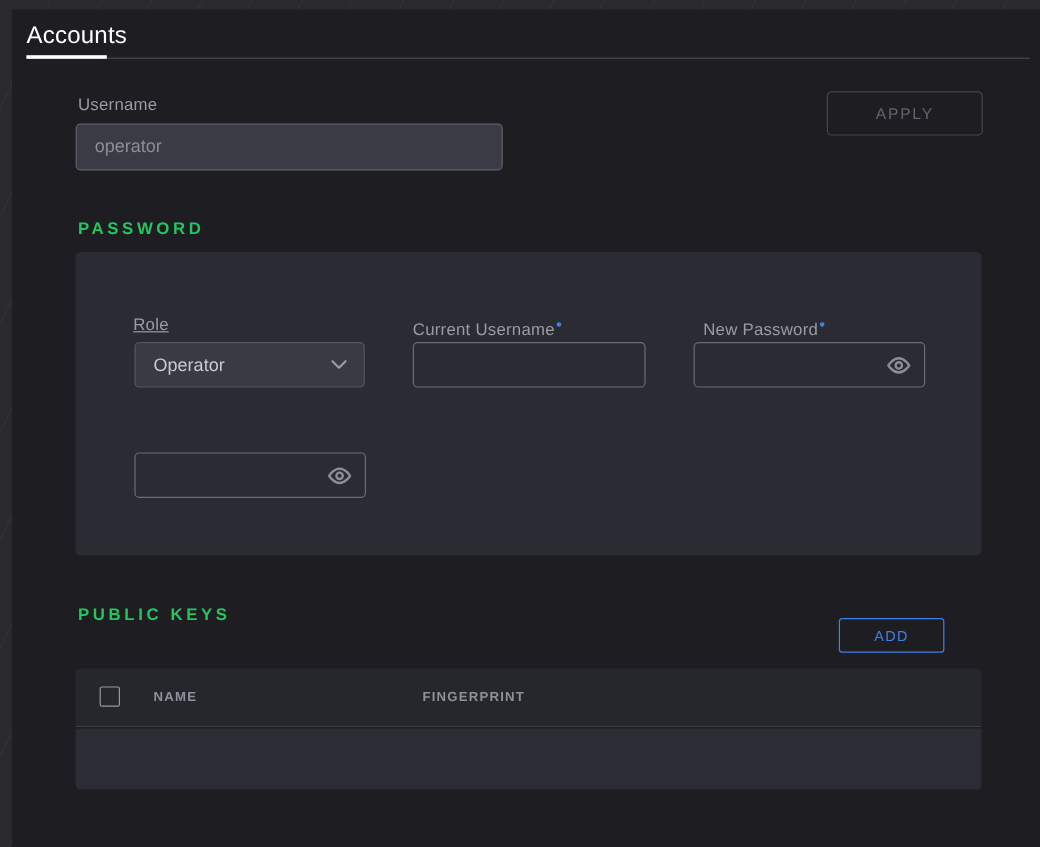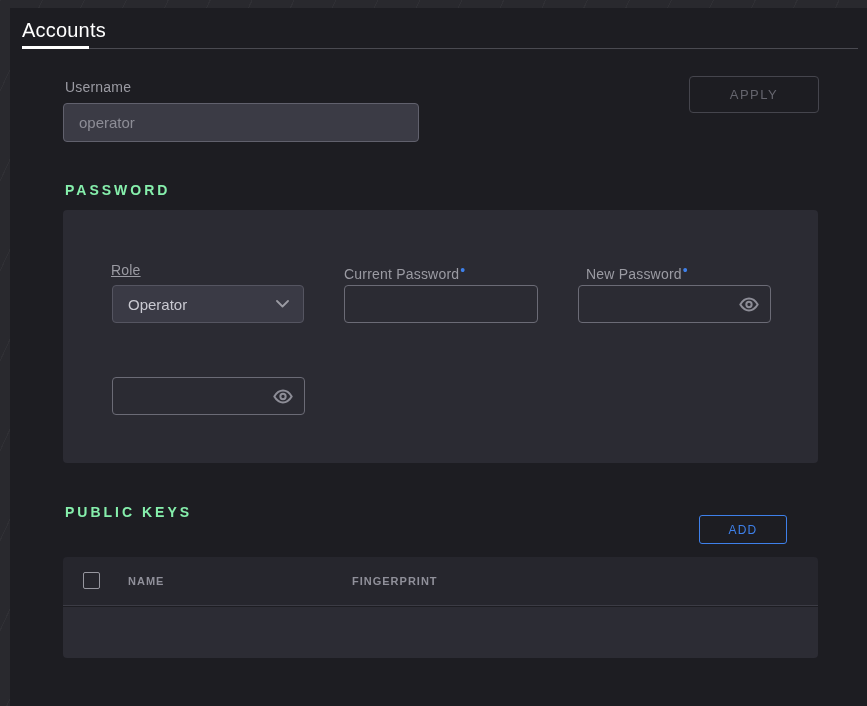--- a/index.html
+++ b/index.html
@@ -40,21 +40,21 @@
   
   .field-label {
     position: absolute;
     color: #9b9ba3; font-size: 14px; letter-spacing: 0.2px;
   }
   .required-dot {
     color: #3e80ea; font-size: 14px; vertical-align: 4px; margin-left: 1px;
   }
   .section-heading {
     position: absolute;
-    color: #86efac; font-size: 14px; font-weight: 600; letter-spacing: 3px;
+    color: #22c55e; font-size: 14px; font-weight: 600; letter-spacing: 3px;
   }
   
   .text-input {
     position: absolute;
     background: transparent;
     border: 1px solid #6b6b76;
     border-radius: 4px;
     color: #c9c9d1; font-size: 15px;
     padding: 0 36px 0 15px;
     outline: none;
@@ -162,21 +162,21 @@
   <div class="role-select">
     <span>Operator</span>
     <span style="display:flex;">
       <svg width="13" height="8" viewBox="0 0 13 8">
         <polyline points="1,1 6.5,6.5 12,1" fill="none" stroke="#9b9ba3" stroke-width="1.8" stroke-linecap="round" stroke-linejoin="round"></polyline>
       </svg>
     </span>
   </div>
 
   <div class="field-label" style="left:344px; top:262px;">
-    <span>Current Password</span><span class="required-dot">•</span>
+    <span>Current Username</span><span class="required-dot">•</span>
   </div>
   <div class="pw-field" style="left:344px; top:285px; width:194px; height:38px;">
     <input type="password" style="padding-right: 15px;" value="">
   </div>
 
   <div class="field-label" style="left:586px; top:262px;text-align:center;">
     <span>New Password</span><span class="required-dot">•</span>
   </div>
   <div class="pw-field" style="left:578px; top:285px; width:193px; height:38px;">
     <input type="password" value="" style="">

